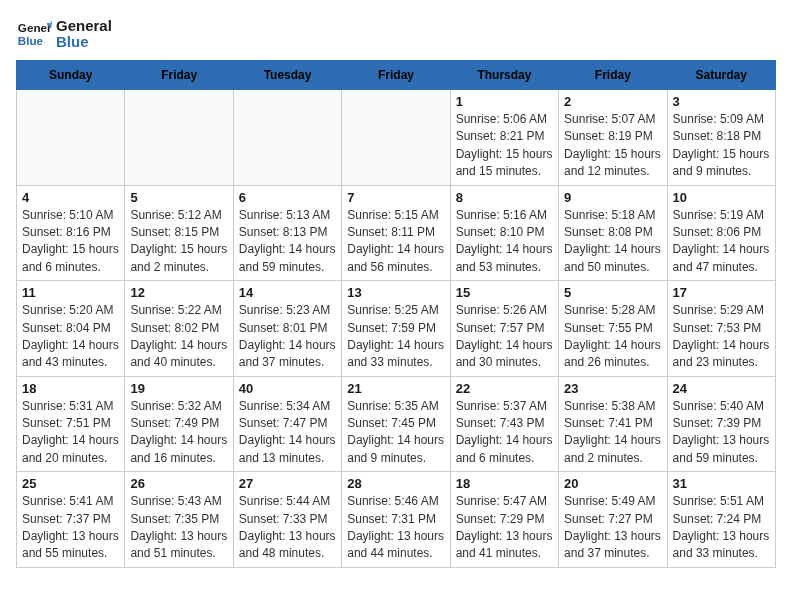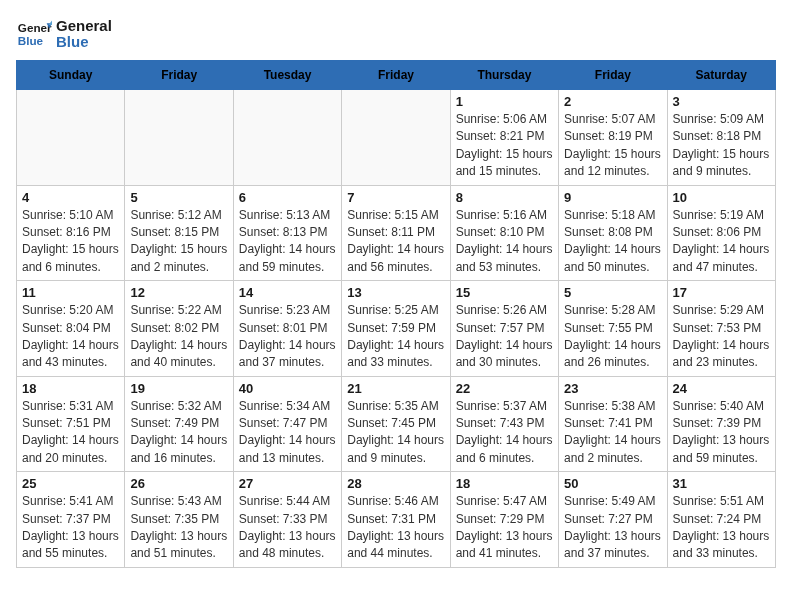--- a/index.html
+++ b/index.html
@@ -236,21 +236,21 @@
         </td>
         <td class="day-cell">
           <span class="day-number">28</span>
           <div class="day-info">Sunrise: 5:46 AM<br>Sunset: 7:31 PM<br>Daylight: 13 hours<br>and 44 minutes.</div>
         </td>
         <td class="day-cell">
           <span class="day-number">18</span>
           <div class="day-info">Sunrise: 5:47 AM<br>Sunset: 7:29 PM<br>Daylight: 13 hours<br>and 41 minutes.</div>
         </td>
         <td class="day-cell">
-          <span class="day-number">50</span>
+          <span class="day-number">20</span>
           <div class="day-info">Sunrise: 5:49 AM<br>Sunset: 7:27 PM<br>Daylight: 13 hours<br>and 37 minutes.</div>
         </td>
         <td class="day-cell">
           <span class="day-number">31</span>
           <div class="day-info">Sunrise: 5:51 AM<br>Sunset: 7:24 PM<br>Daylight: 13 hours<br>and 33 minutes.</div>
         </td>
       </tr>
     </tbody>
 </table>
 

